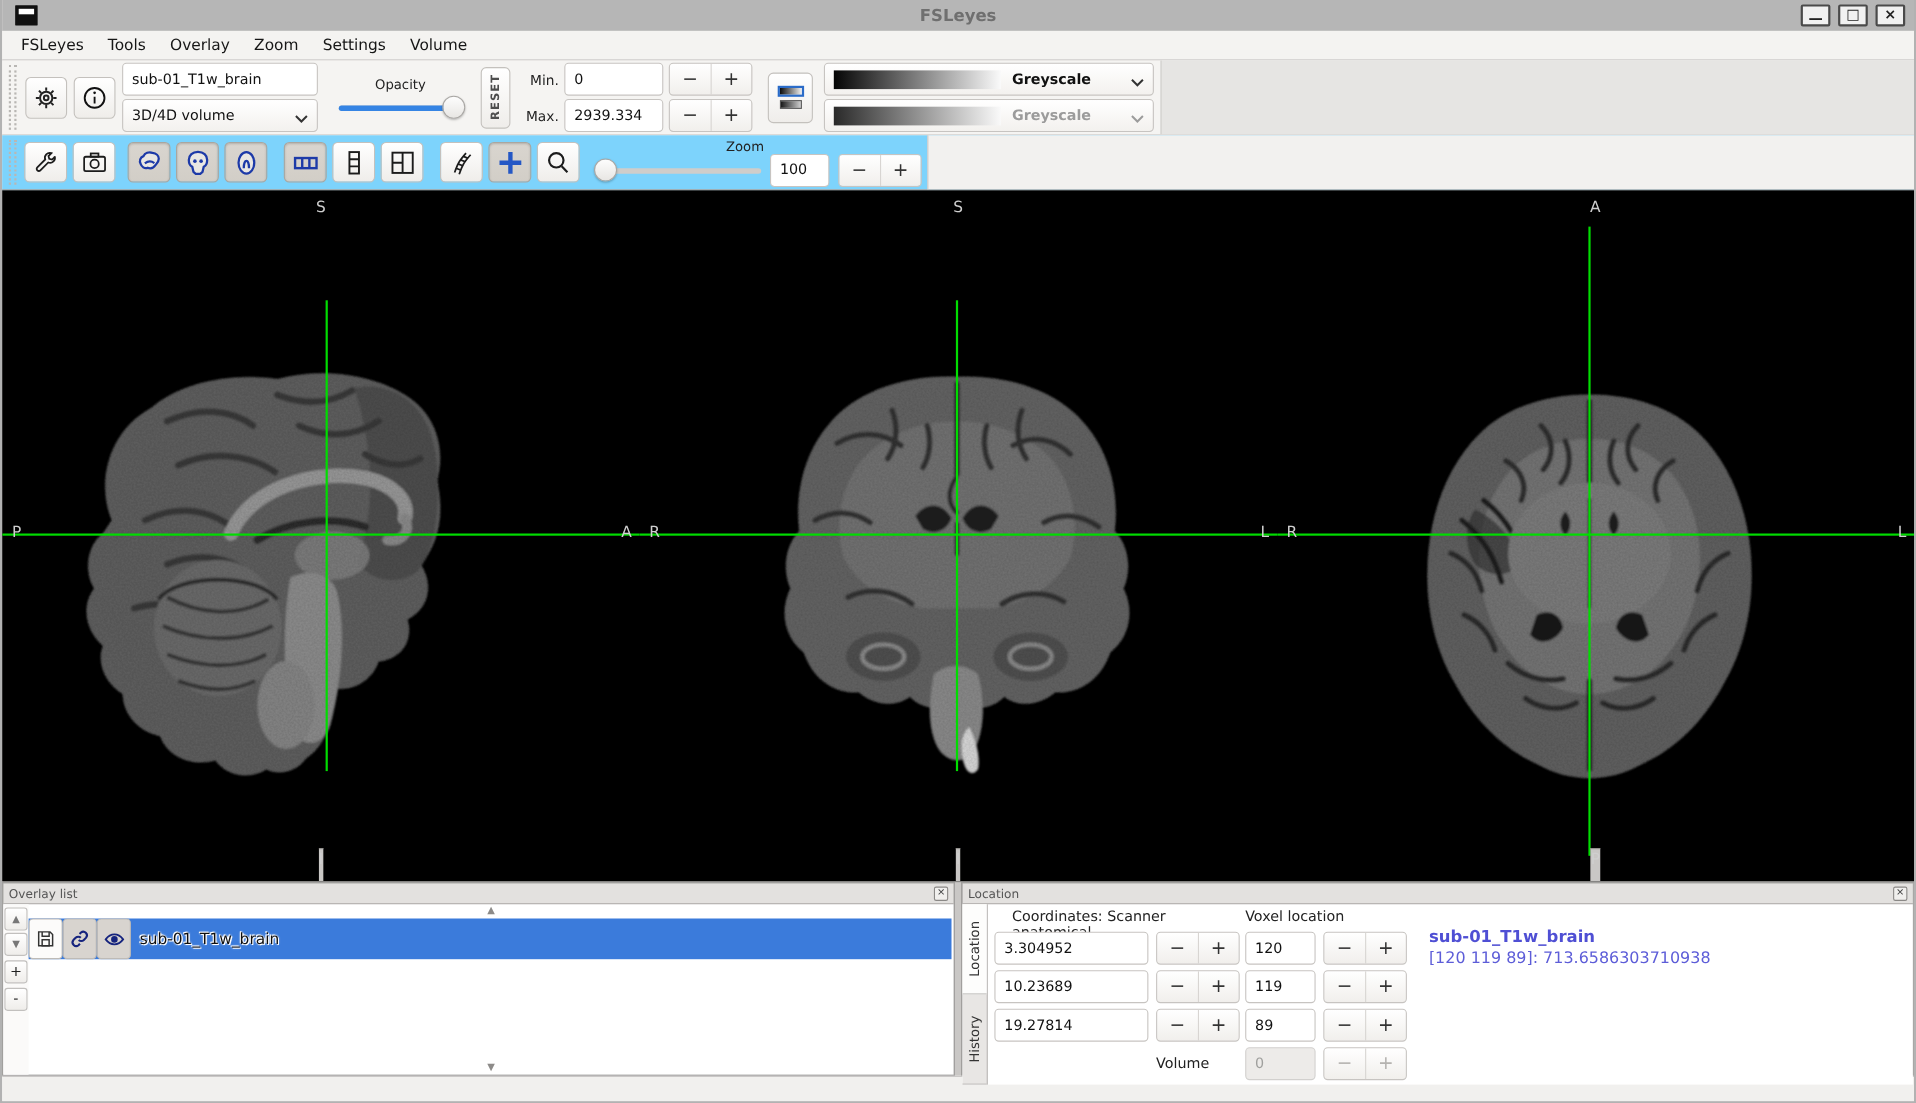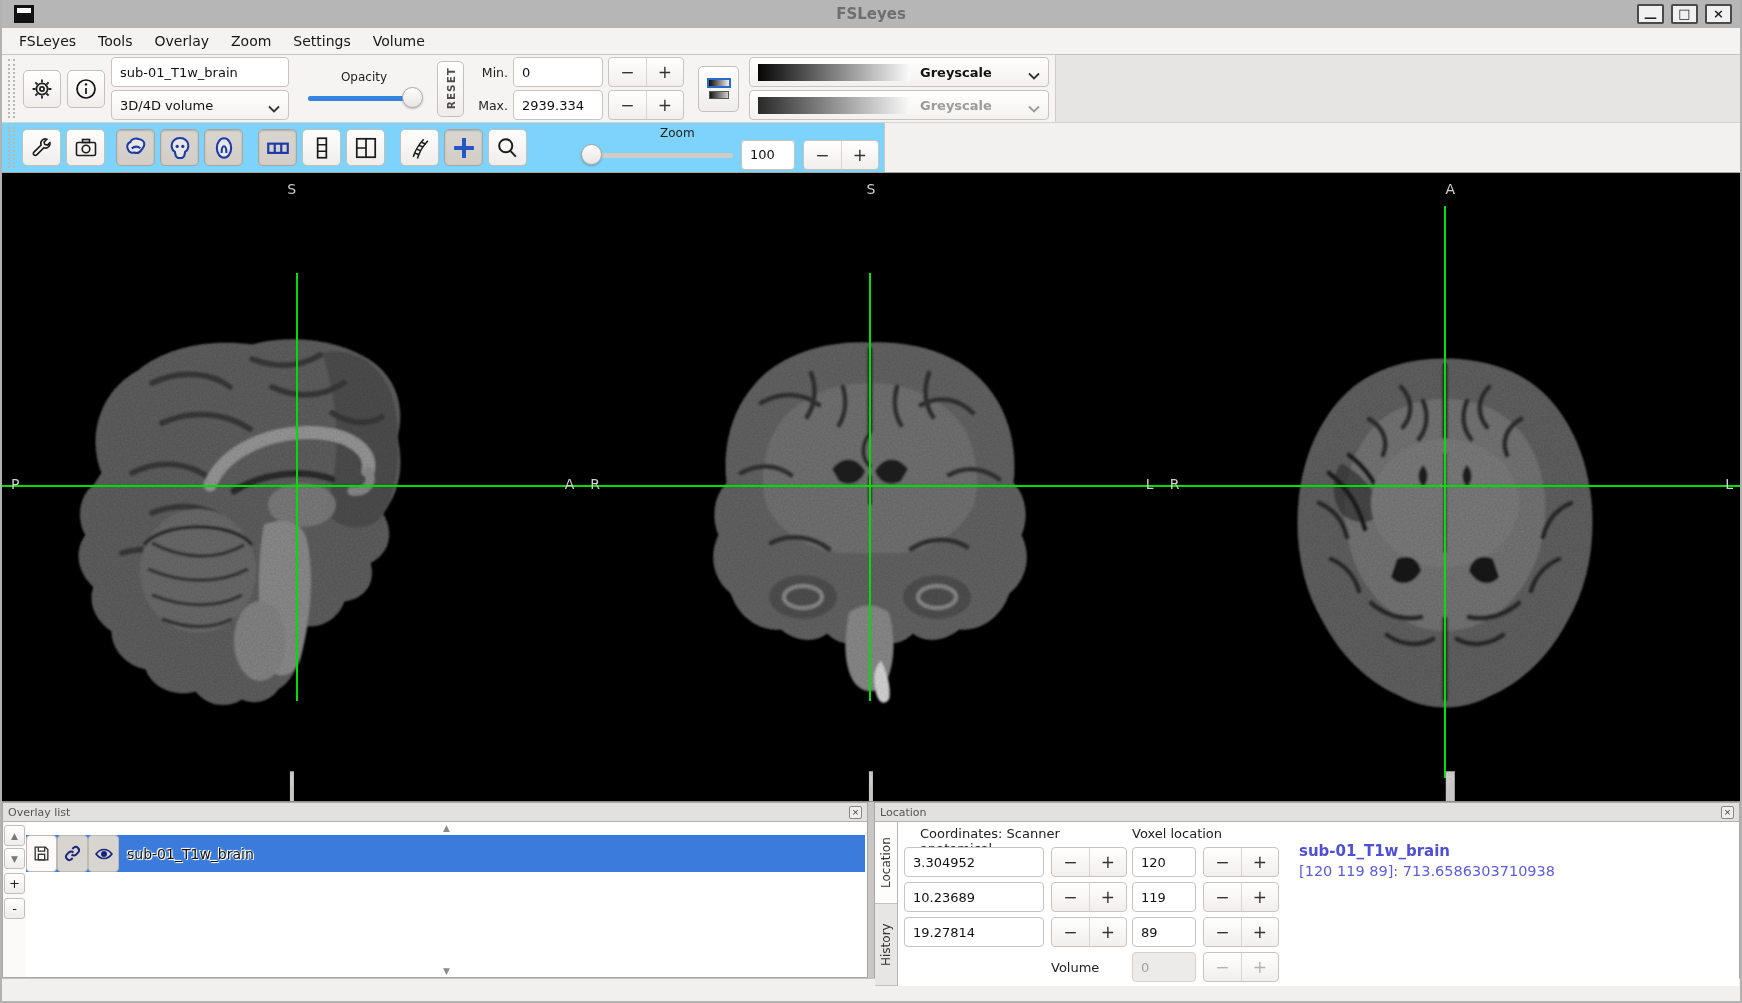--- a/index.html
+++ b/index.html
@@ -61,21 +61,21 @@
   .cbar2 { width:20px; height:8px; background:linear-gradient(90deg,#1a1a1a,#cfcfcf); border:1px solid #555; }
   .cmap-dd { width:300px; }
   .cmap-swatch { width:152px; height:17px; background:linear-gradient(90deg,#050505,#fafafa); margin-right:10px; flex:none; }
   .cmap-dd.disabled .dd-label { color:#9b9b9b; }
   .cmap-dd.disabled .cmap-swatch { opacity:.85; }
   .tb1-fill { flex:1; align-self:stretch; background:#e6e5e3; border-left:1px solid #d0cecb; }
   .tb2-fill { flex:1; align-self:stretch; background:#f2f1ef; border-left:1px solid #c9c7c5; }
 
   .zoom-group { display:flex; flex-direction:column; margin-left:10px; }
   .zoom-label { font-size:12px; color:#222; padding-left:118px; }
-  .zoom-row { display:flex; align-items:center; gap:8px;margin-left:41px; }
+  .zoom-row { display:flex; align-items:center; gap:8px; }
   .zoom-slider { width:150px; }
   .zoom-field { width:54px; }
 
   
   .ortho { height:628px; background:#000; display:flex; flex:none; position:relative; }
   .pane { flex:1; position:relative; overflow:hidden; }
   .pane svg { position:absolute; left:0; top:0; }
   .xh-v { position:absolute; width:2px; background:#00dd00; }
   .xh-h { position:absolute; left:0; right:0; height:2px; background:#00dd00; }
   .olab { position:absolute; color:#cfcfcf; font-size:14px; line-height:18px; }

